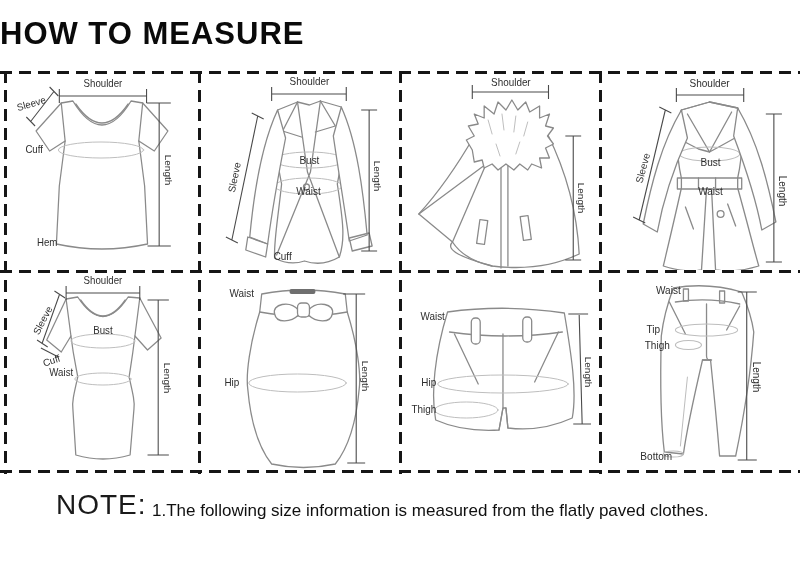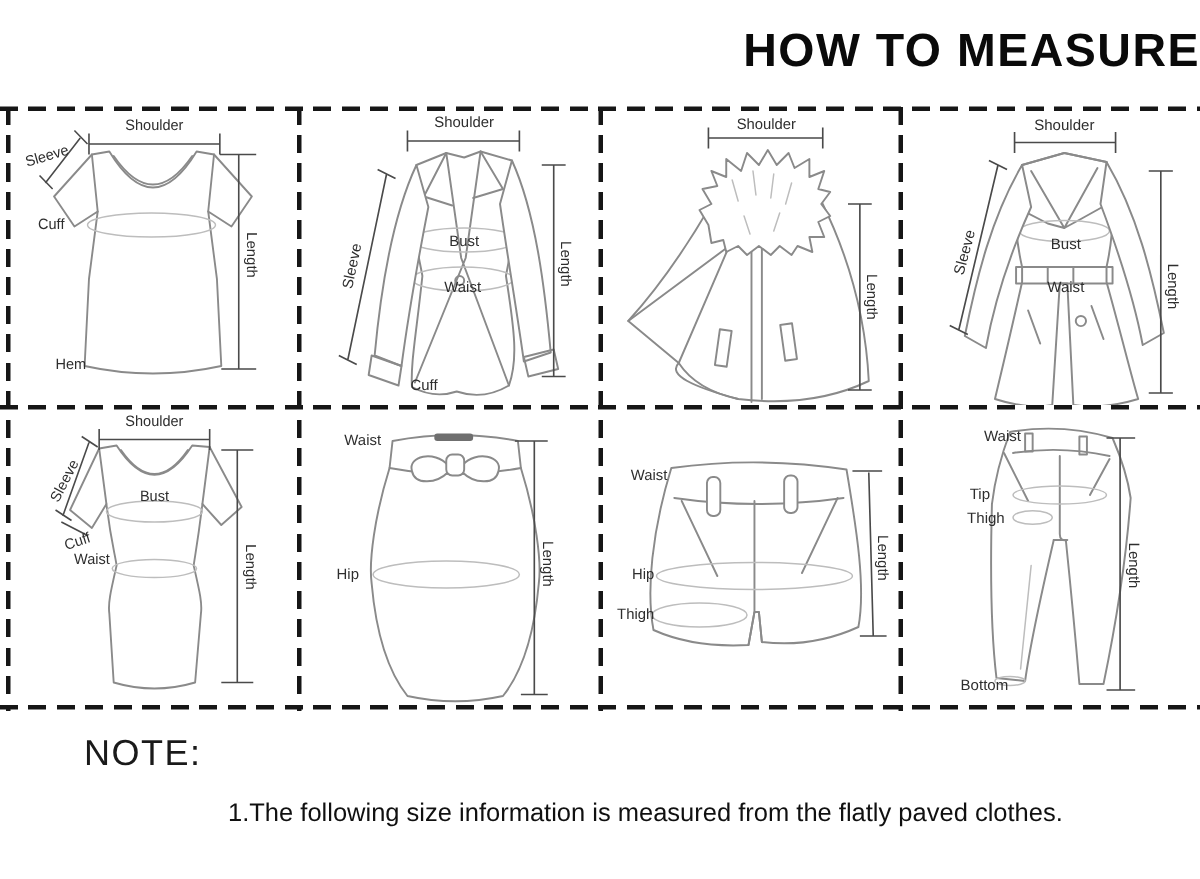--- a/index.html
+++ b/index.html
@@ -1,41 +1,41 @@
 <!DOCTYPE html>
 <html><head>
 <meta charset="utf-8">
 <style>
   html,body{margin:0;padding:0;}
   body{
     width:800px;height:586px;position:relative;overflow:hidden;
     background:#ffffff;font-family:"Liberation Sans",sans-serif;
   }
   .title{
-    position:absolute;left:0;top:16px;width:800px;text-align:right;
+    position:absolute;left:0;top:16px;width:800px;text-align:left;
     font-size:31px;font-weight:bold;color:#0a0a0a;letter-spacing:1px;
   }
   
   .hdash{position:absolute;height:3px;left:0;width:800px;
     background:repeating-linear-gradient(90deg,#161616 0,#161616 12px,transparent 12px,transparent 19px);}
   .vdash{position:absolute;width:3px;top:71px;height:403px;
     background:repeating-linear-gradient(180deg,#161616 0,#161616 12px,transparent 12px,transparent 19px);}
   .panel{position:absolute;height:196px;}
   .panel svg{width:100%;height:100%;display:block;}
   .garm path,.garm ellipse,.garm rect,.garm circle,.garm line{
     fill:none;stroke:#8a8a8a;stroke-width:1.3;stroke-linejoin:round;stroke-linecap:round;}
   .garm .wfill{fill:#ffffff;}
   .garm .soft{stroke:#bdbdbd;stroke-width:1;}
   .garm .dark{fill:#6f6f6f;stroke:none;}
   .meas path{fill:none;stroke:#4a4a4a;stroke-width:1.1;}
   text.lbl{font-family:"Liberation Sans",sans-serif;font-size:10px;fill:#2e2e2e;}
   .mid{text-anchor:middle;}
-  .note-heading{position:absolute;left:56px;top:489px;font-size:24px;color:#1a1a1a;letter-spacing:1px;}
+  .note-heading{position:absolute;left:56px;top:489px;font-size:28px;color:#1a1a1a;letter-spacing:1px;}
   .note-lines{position:absolute;left:152px;top:498px;font-size:17px;color:#101010;}
-  .note-lines div{height:35px;line-height:26px;margin-top:31px;}
+  .note-lines div{height:35px;line-height:26px;}
 </style>
 </head>
 <body>
 
 <div class="title">HOW TO MEASURE</div>
 
 <div class="hdash" style="top:71px"></div>
 <div class="hdash" style="top:270px"></div>
 <div class="hdash" style="top:470px"></div>
 <div class="vdash" style="left:4px"></div>

